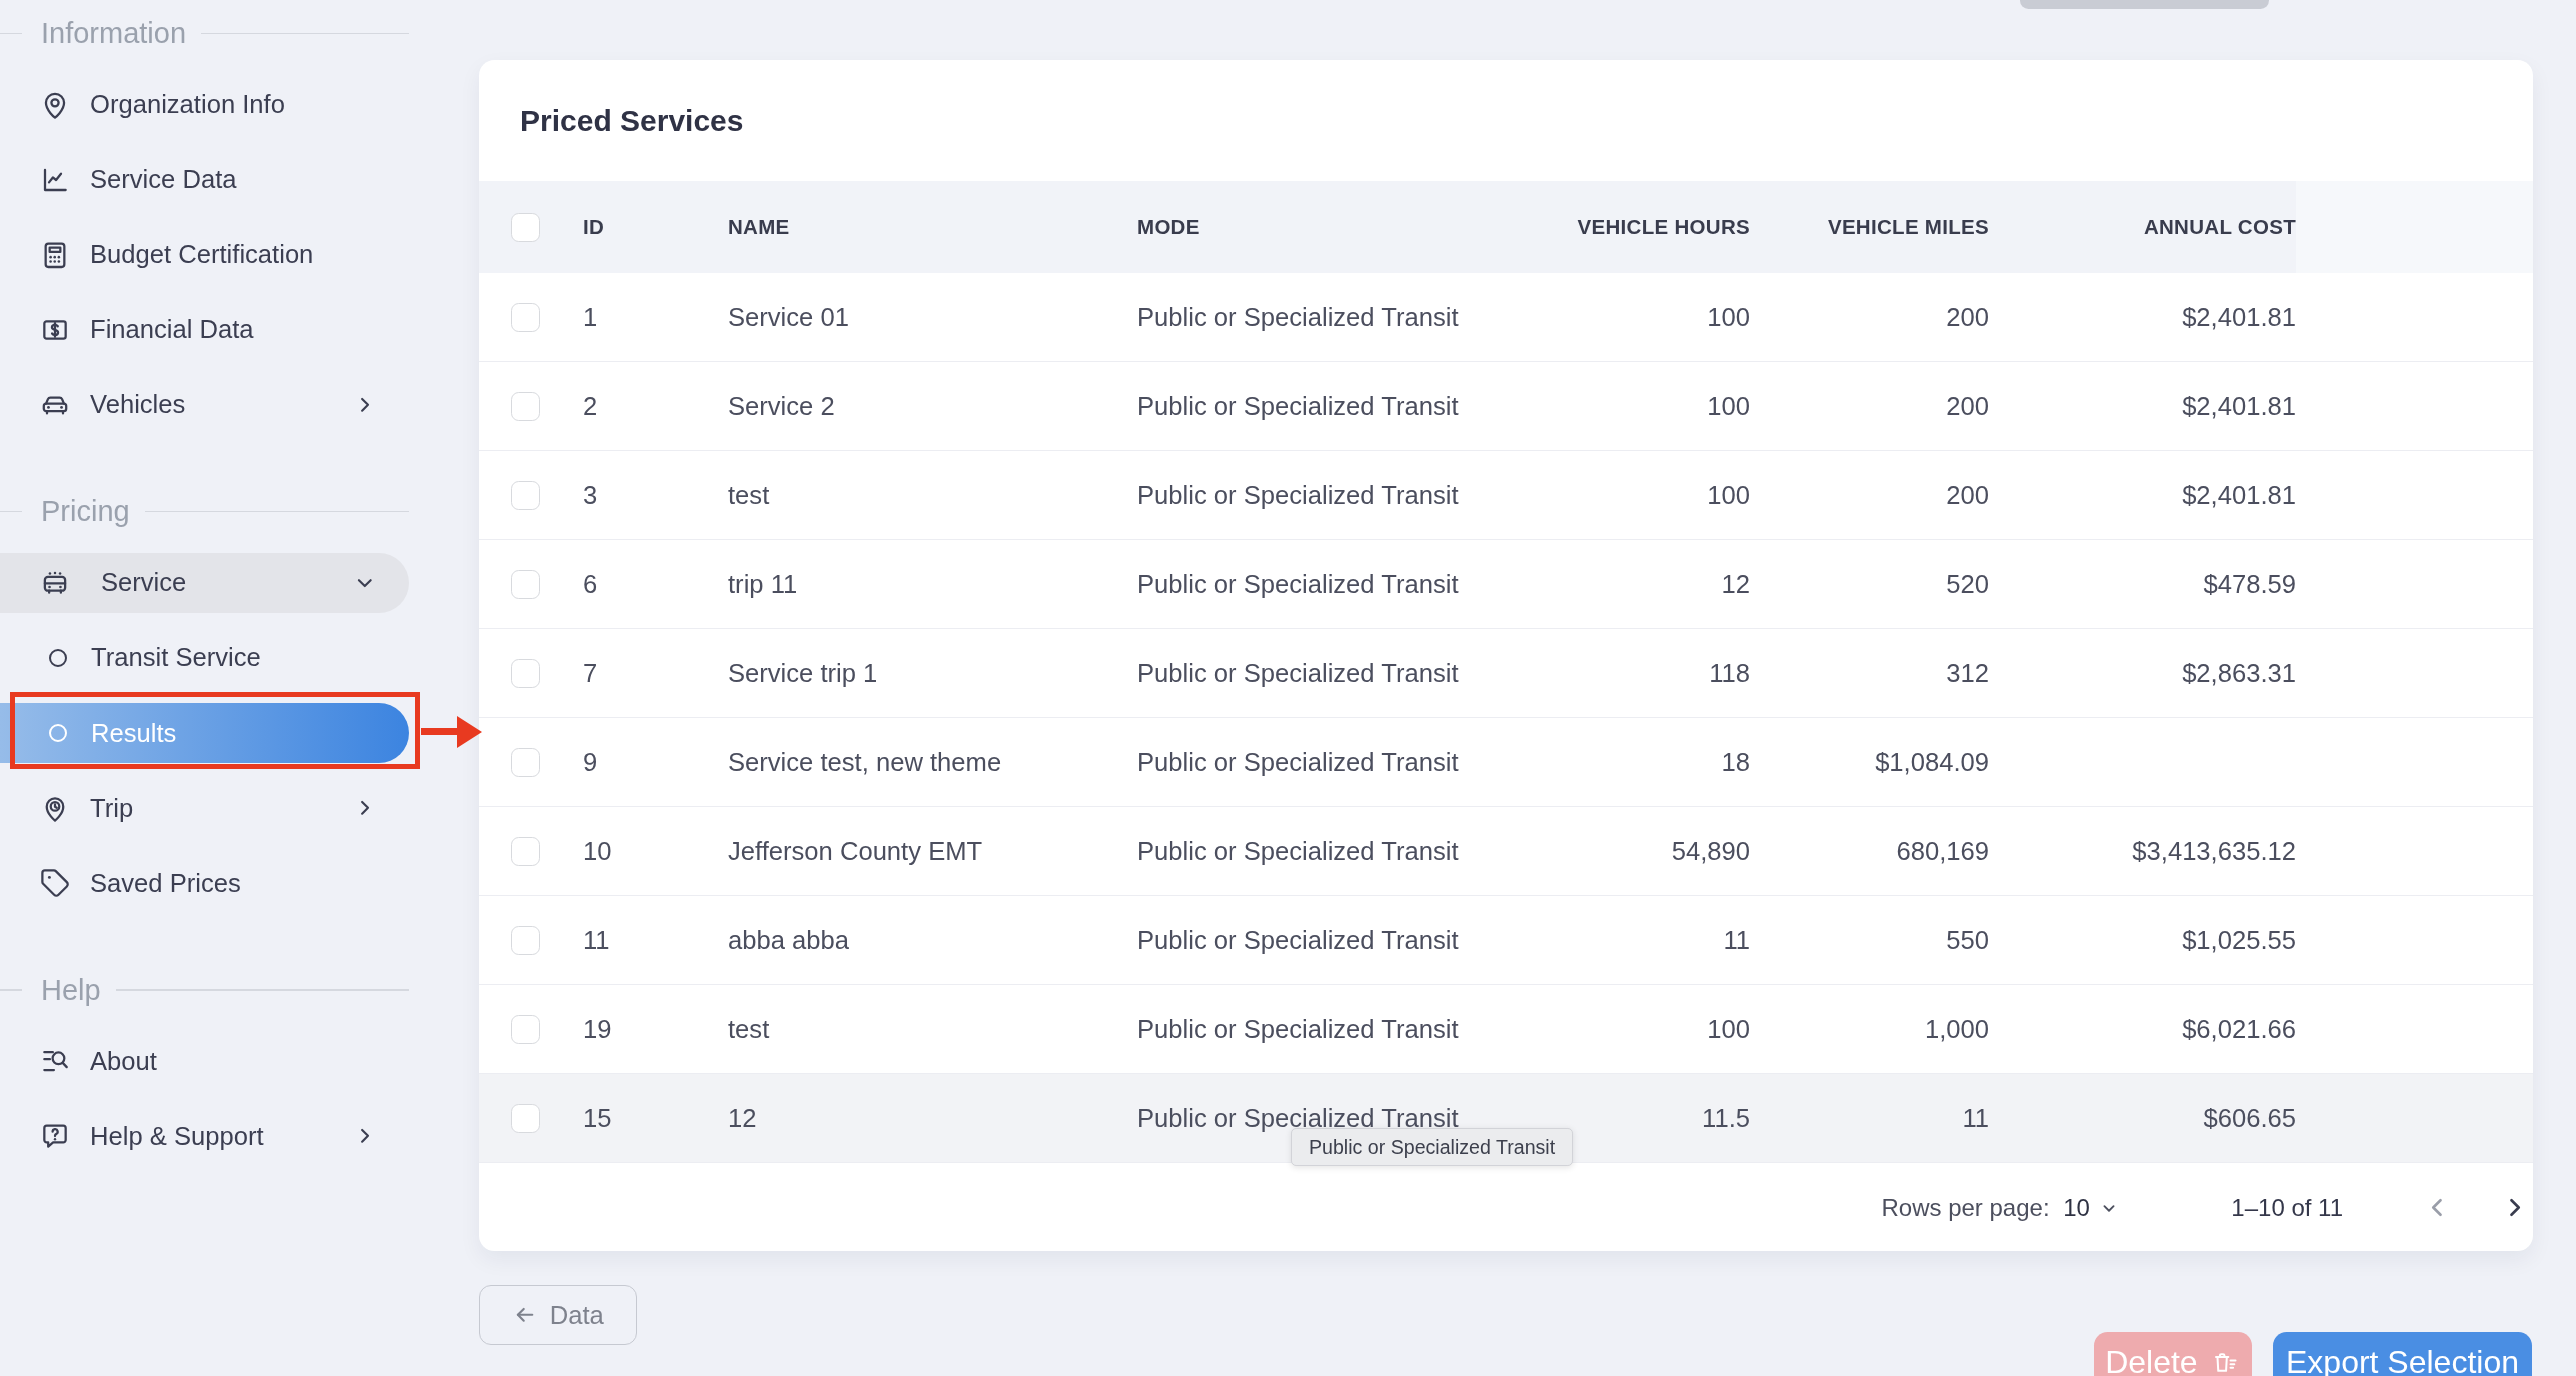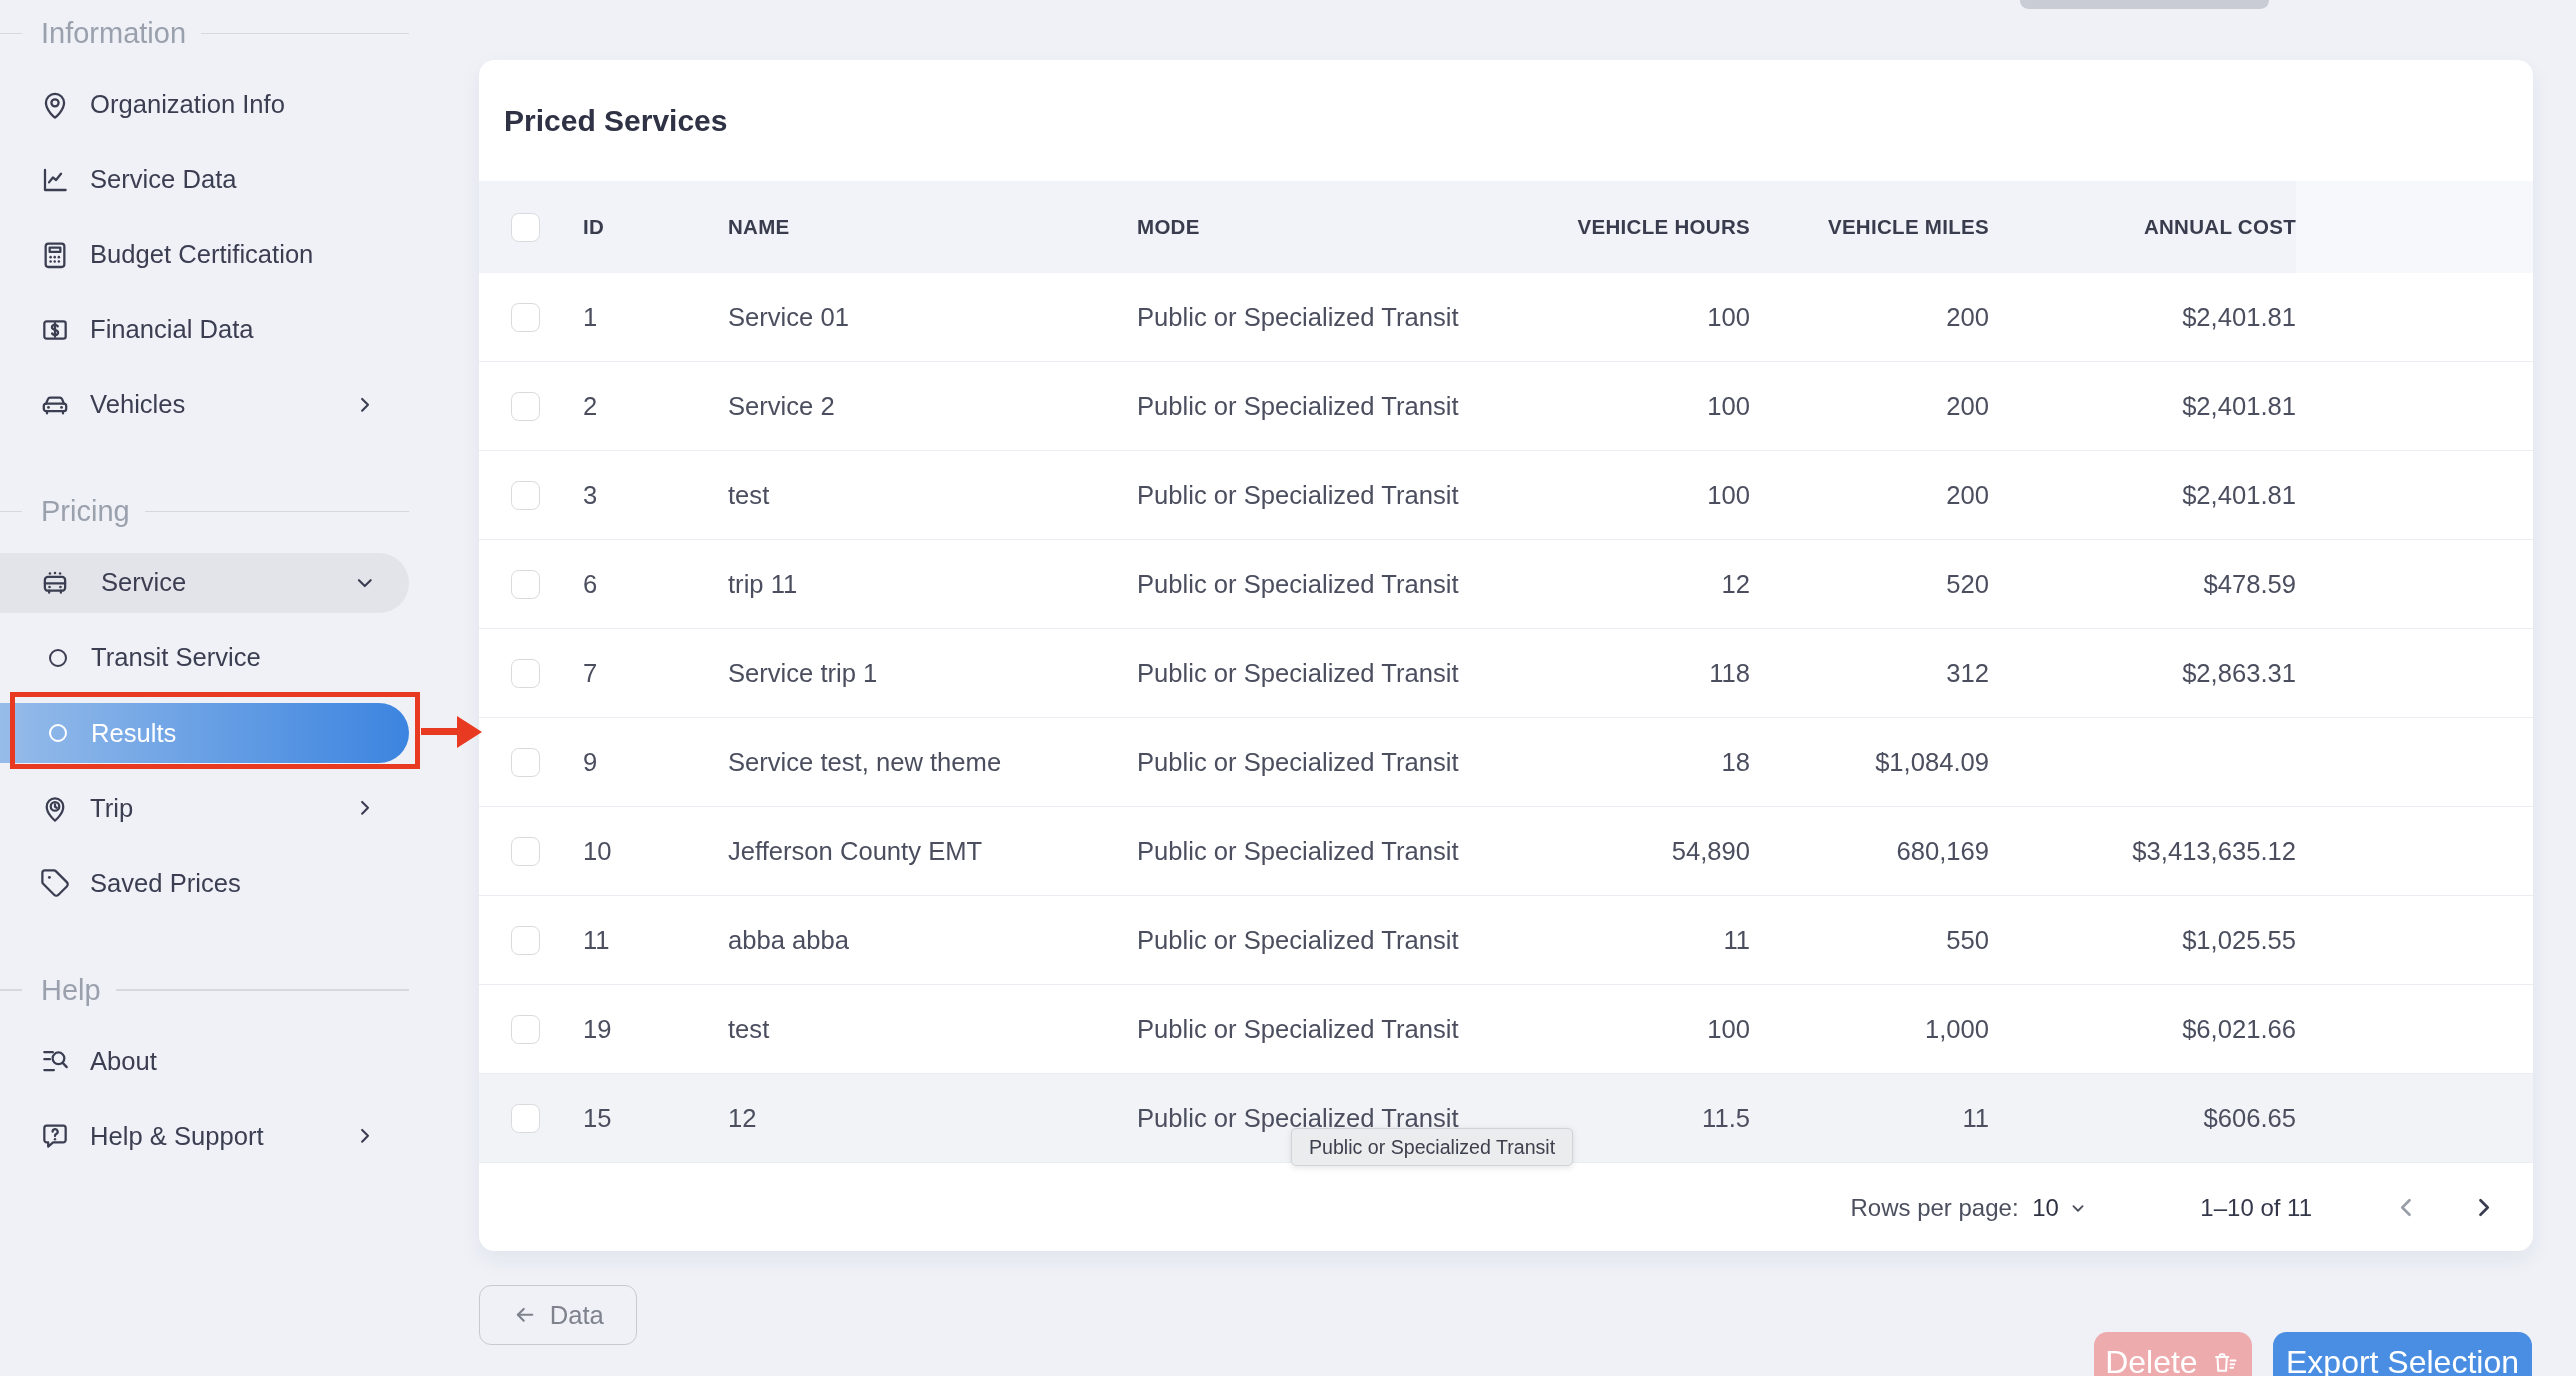--- a/index.html
+++ b/index.html
@@ -47,36 +47,36 @@
     border-top:16px solid transparent; border-bottom:16px solid transparent;
     border-left:25.6px solid var(--annotation-red,#e83a20); }
 
   
   .top-strip { position:absolute; left:2020px; top:0; width:249px; height:8.5px;
     background:#c9ccd4; border-radius:0 0 8.5px 8.5px; }
 
   
   .card { position:absolute; left:479px; top:60px; width:2054px; height:1191px;
     background:#ffffff; border-radius:15.4px; box-shadow:0 8.5px 22px rgba(25,35,70,.06); overflow:hidden; }
-  .title-wrap { height:121px; display:flex; align-items:center; padding-left:25px; }
+  .title-wrap { height:121px; display:flex; align-items:center; padding-left:41px; }
   .card-title { font-size:30px; font-weight:600; color:#2f3245; }
 
   .grid { display:grid; grid-template-columns:77px 145px 409px 392px 248px 239px 307px 1fr; }
   .thead { height:92px; background:var(--header-bg,#f1f3f8); }
   .thead .cell { font-size:20.5px; font-weight:bold; color:#393c4d; letter-spacing:0.3px; }
   .thead .extra { background:#f6f8fb; }
   .cell { display:flex; align-items:center; padding-left:27px; font-size:25.6px; color:#4b4e5e; overflow:hidden; white-space:nowrap; }
   .cell.num { justify-content:flex-end; padding-left:0; }
   .c-check { padding-left:32px; }
   .checkbox { width:29px; height:29px; border:1.7px solid #d8dade; border-radius:7.7px; background:#fff; flex:none; }
 
   .trow { height:89px; border-bottom:1.7px solid #ecedf2; }
   .trow.row-hl { background:#f2f3f6; }
 
-  .tfoot { height:89px; display:flex; align-items:center; justify-content:flex-end; padding-right:31px; }
+  .tfoot { height:89px; display:flex; align-items:center; justify-content:flex-end; }
   .rpp-label { font-size:24px; color:#4c4f5e; }
   .rpp-select { margin-left:13.6px; display:flex; align-items:center; gap:8.5px; cursor:pointer; }
   .rpp-select .val { font-size:24px; color:#2f3243; }
   .chev-down-sm { width:22px; height:22px; color:#4c4f5e; }
   .chev-down-sm svg { width:22px; height:22px; display:block; }
   .range { margin-left:111px; font-size:24px; color:#34374a; }
   .pg-btn { width:38px; height:38px; display:flex; align-items:center; justify-content:center; cursor:pointer; }
   .pg-btn svg { width:29px; height:29px; }
   .pg-btn.prev { margin-left:75px; color:#9a9ea9; }
   .pg-btn.next { margin-left:39px; color:#3a3d4f; }

